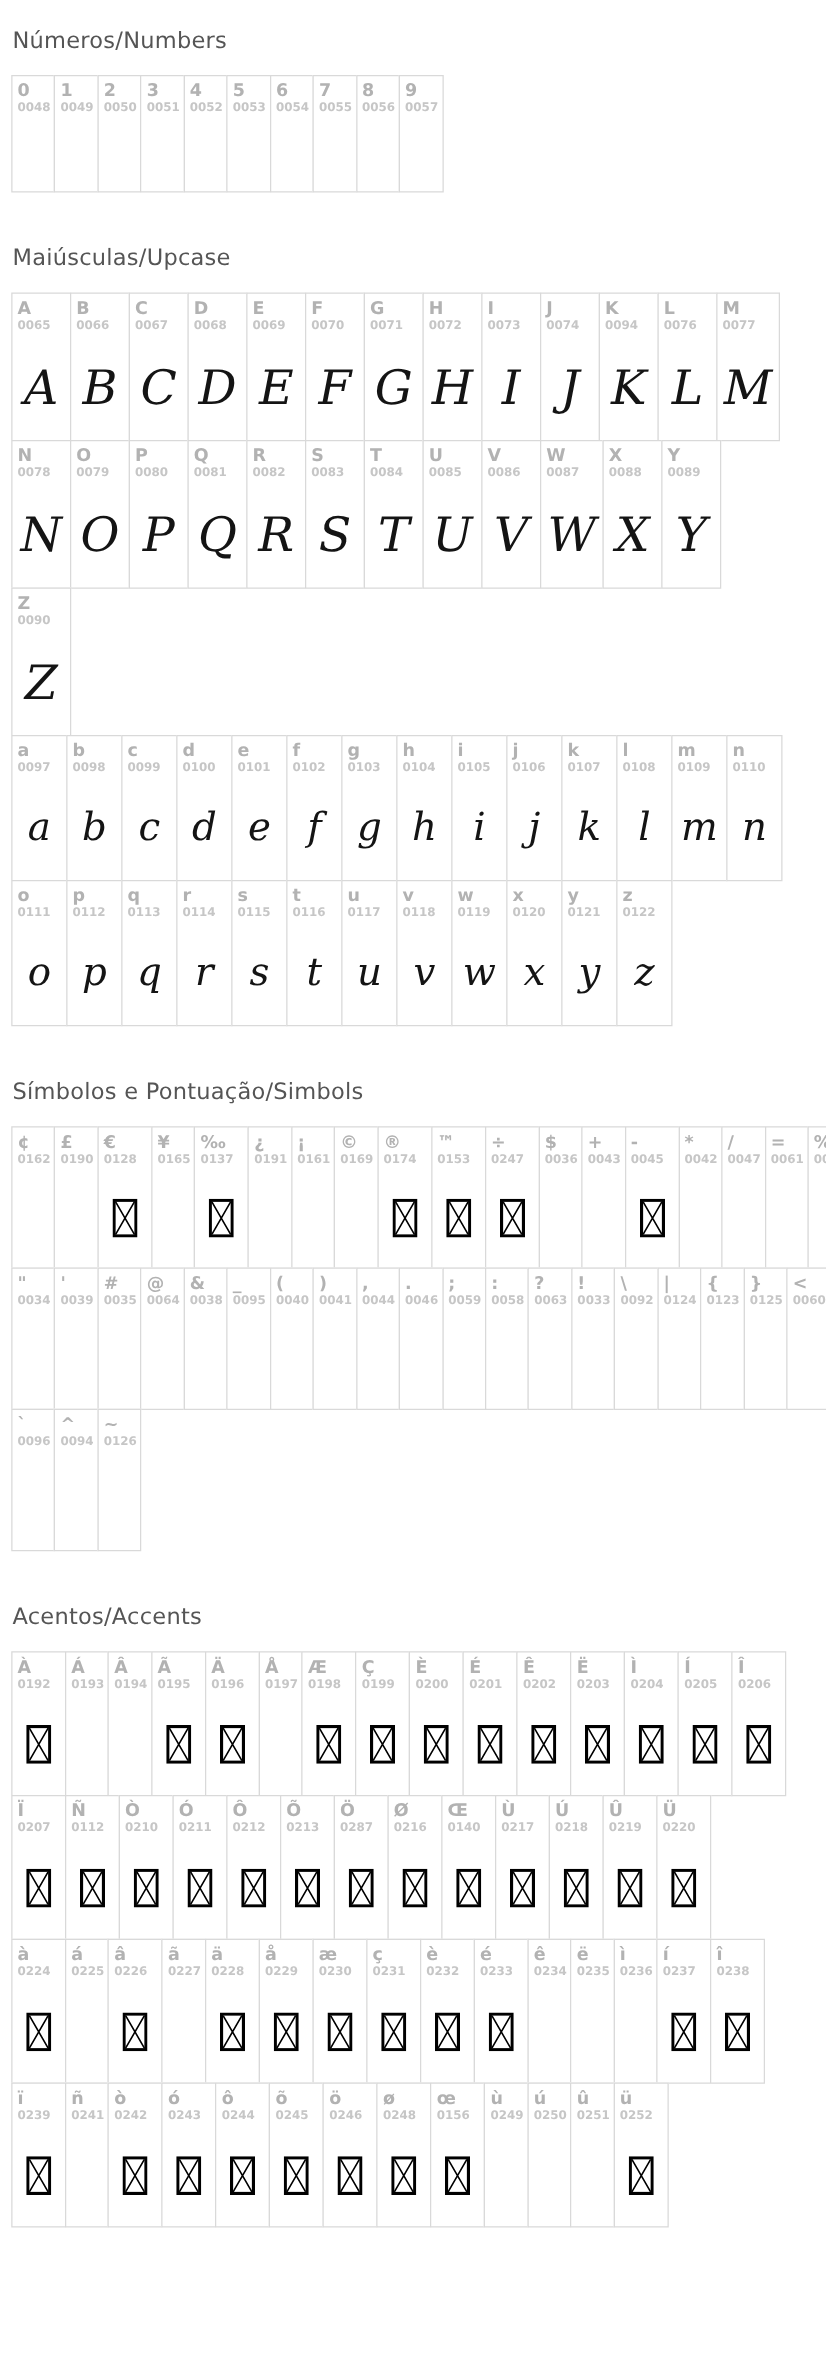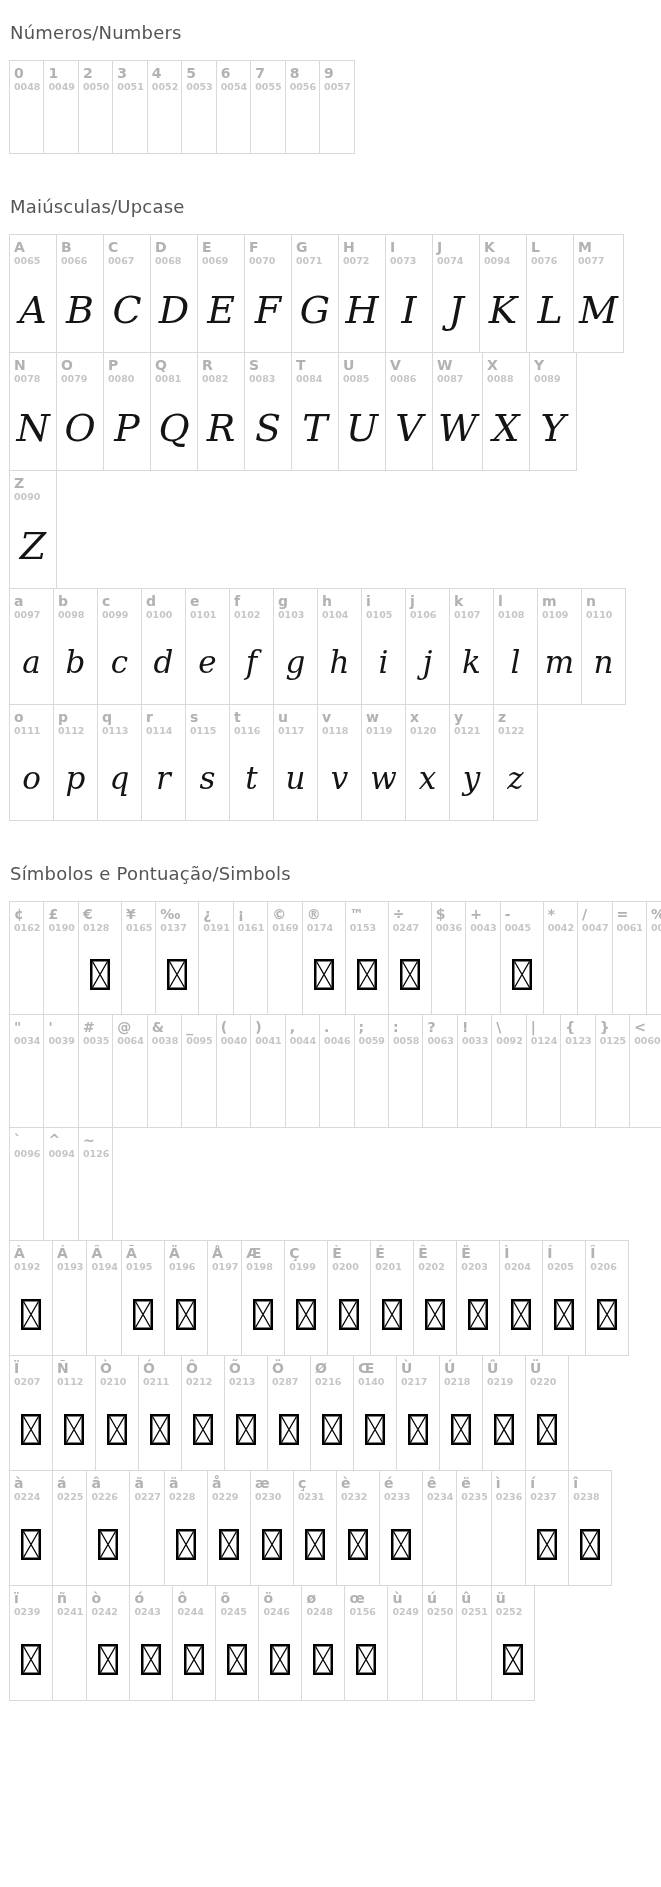--- a/index.html
+++ b/index.html
@@ -908,20 +908,21 @@
         <div class="cell">
           <div class="cell-head">
             <div class="cell-char">~</div>
             <div class="cell-code">0126</div>
           </div>
           <div class="cell-glyph"></div>
         </div>
       </div>
     </section>
     <section class="font-section sec-accents">
+      <h2 class="section-title">Acentos/Accents</h2>
       <div class="glyph-row">
         <div class="cell has-tofu">
           <div class="cell-head">
             <div class="cell-char">À</div>
             <div class="cell-code">0192</div>
           </div>
           <div class="cell-glyph">
             <svg width="20" height="31" viewBox="0 0 20 31" aria-hidden="true">
               <rect x="1.25" y="1.25" width="17.5" height="28.5" fill="none" stroke="#000" stroke-width="2.5"></rect>
               <path d="M2.5 2.5 L17.5 28.5 M17.5 2.5 L2.5 28.5" stroke="#000" stroke-width="1.3" fill="none"></path>

